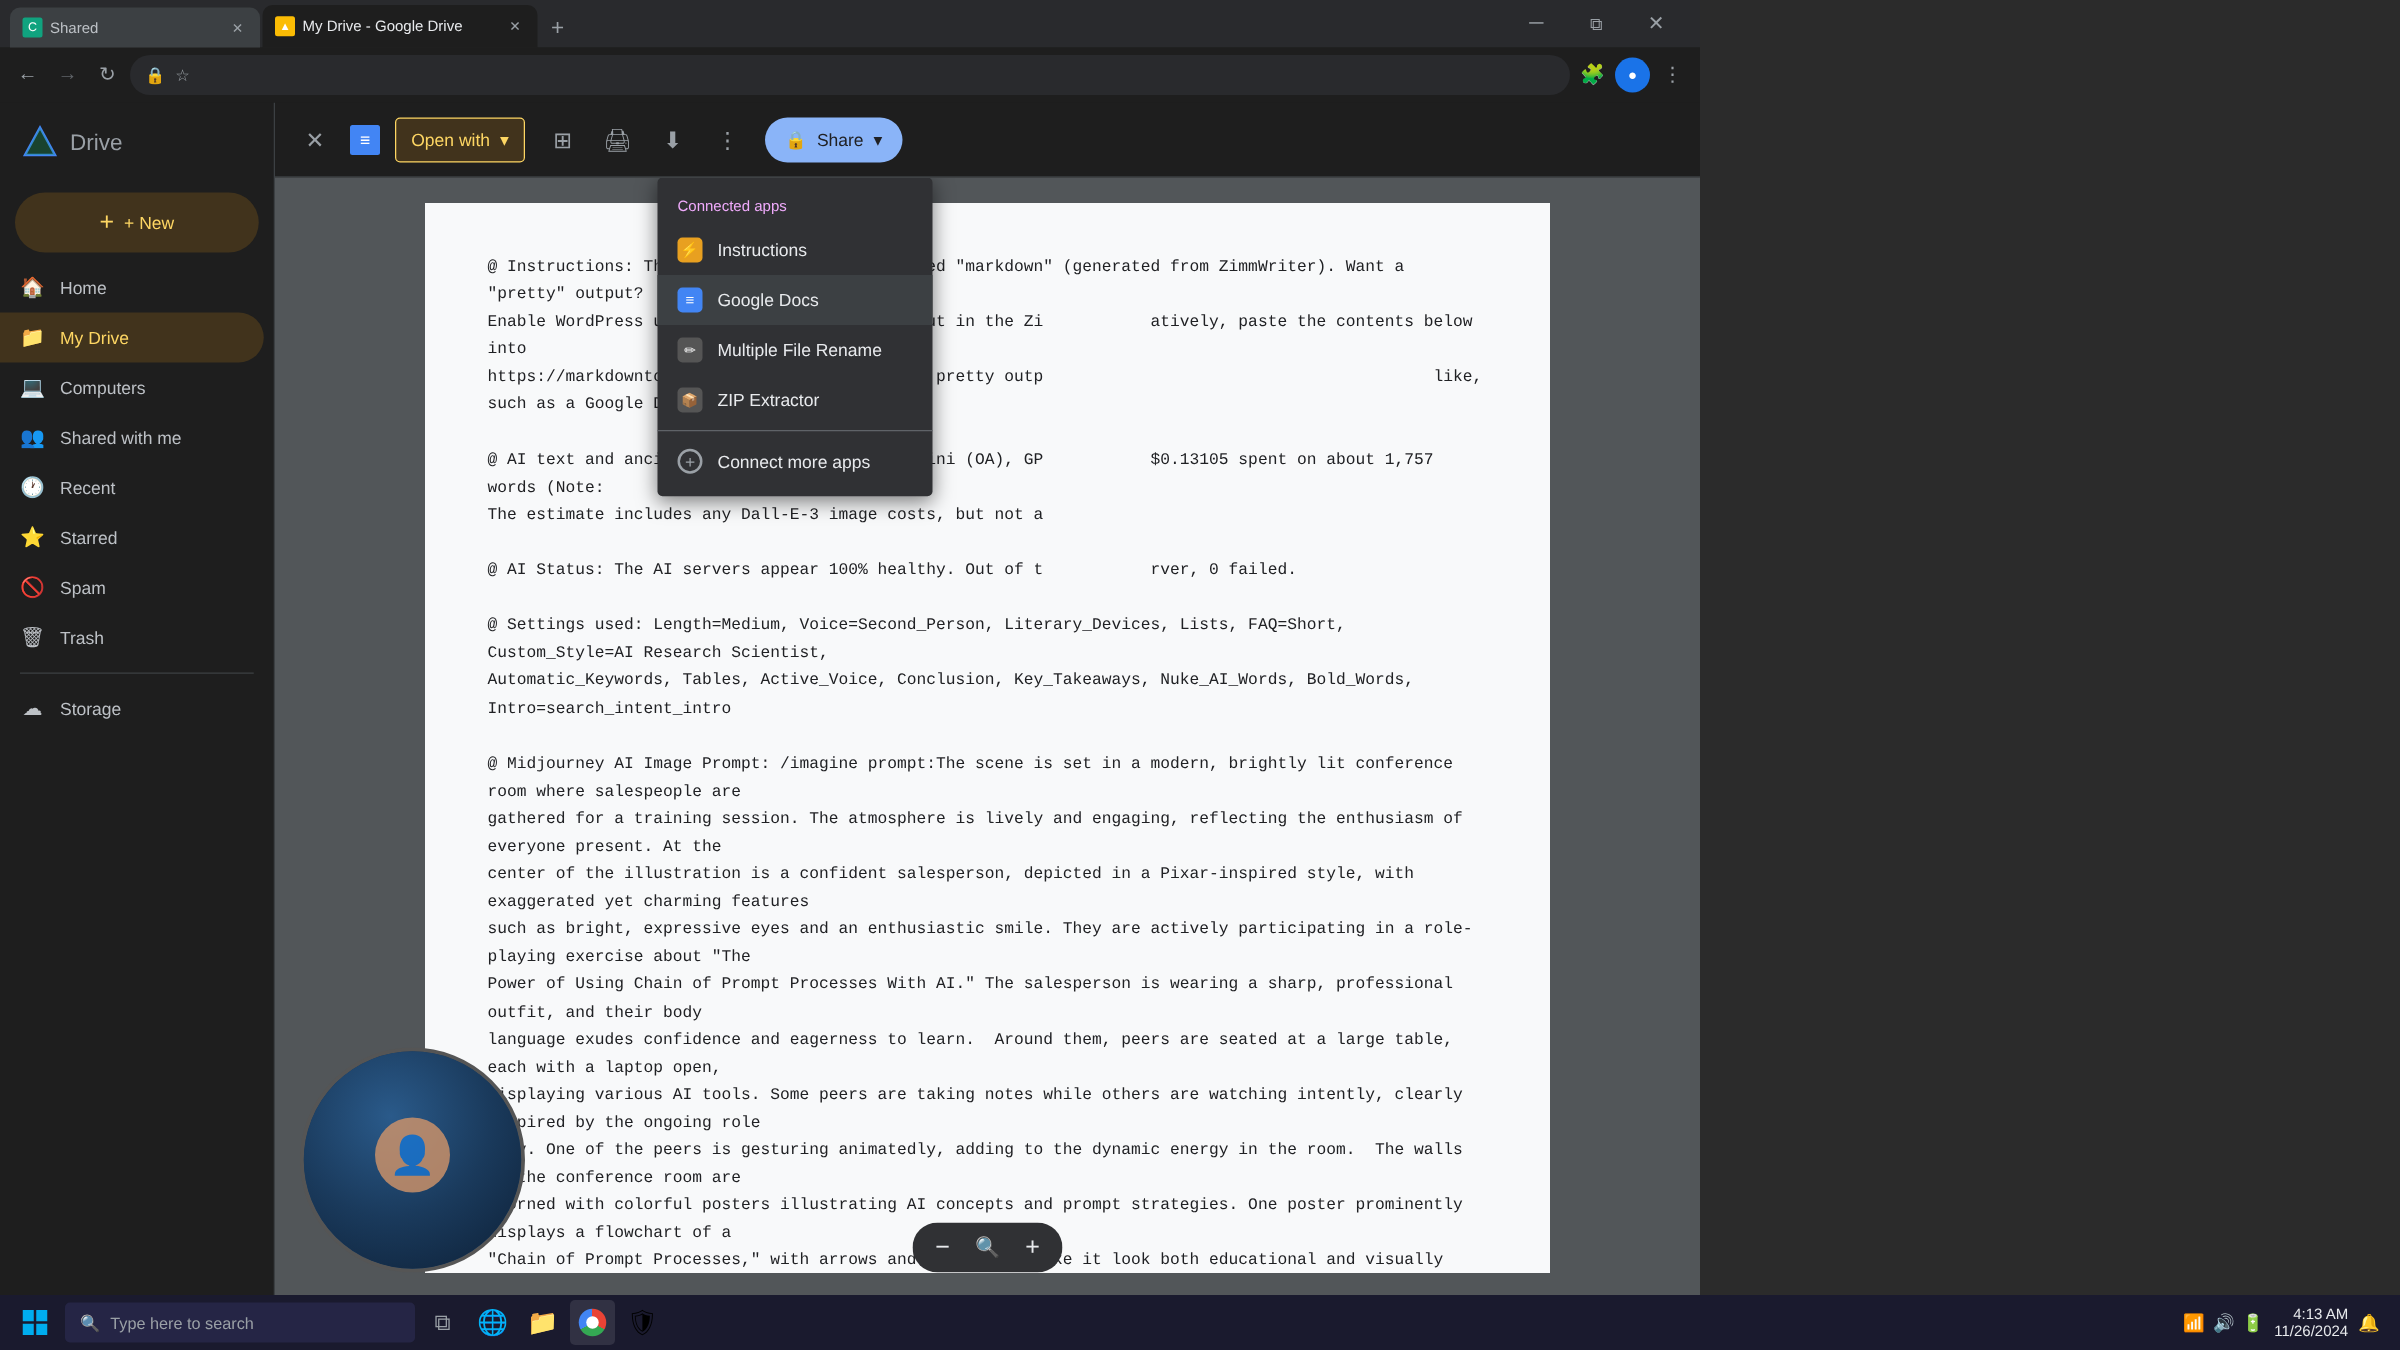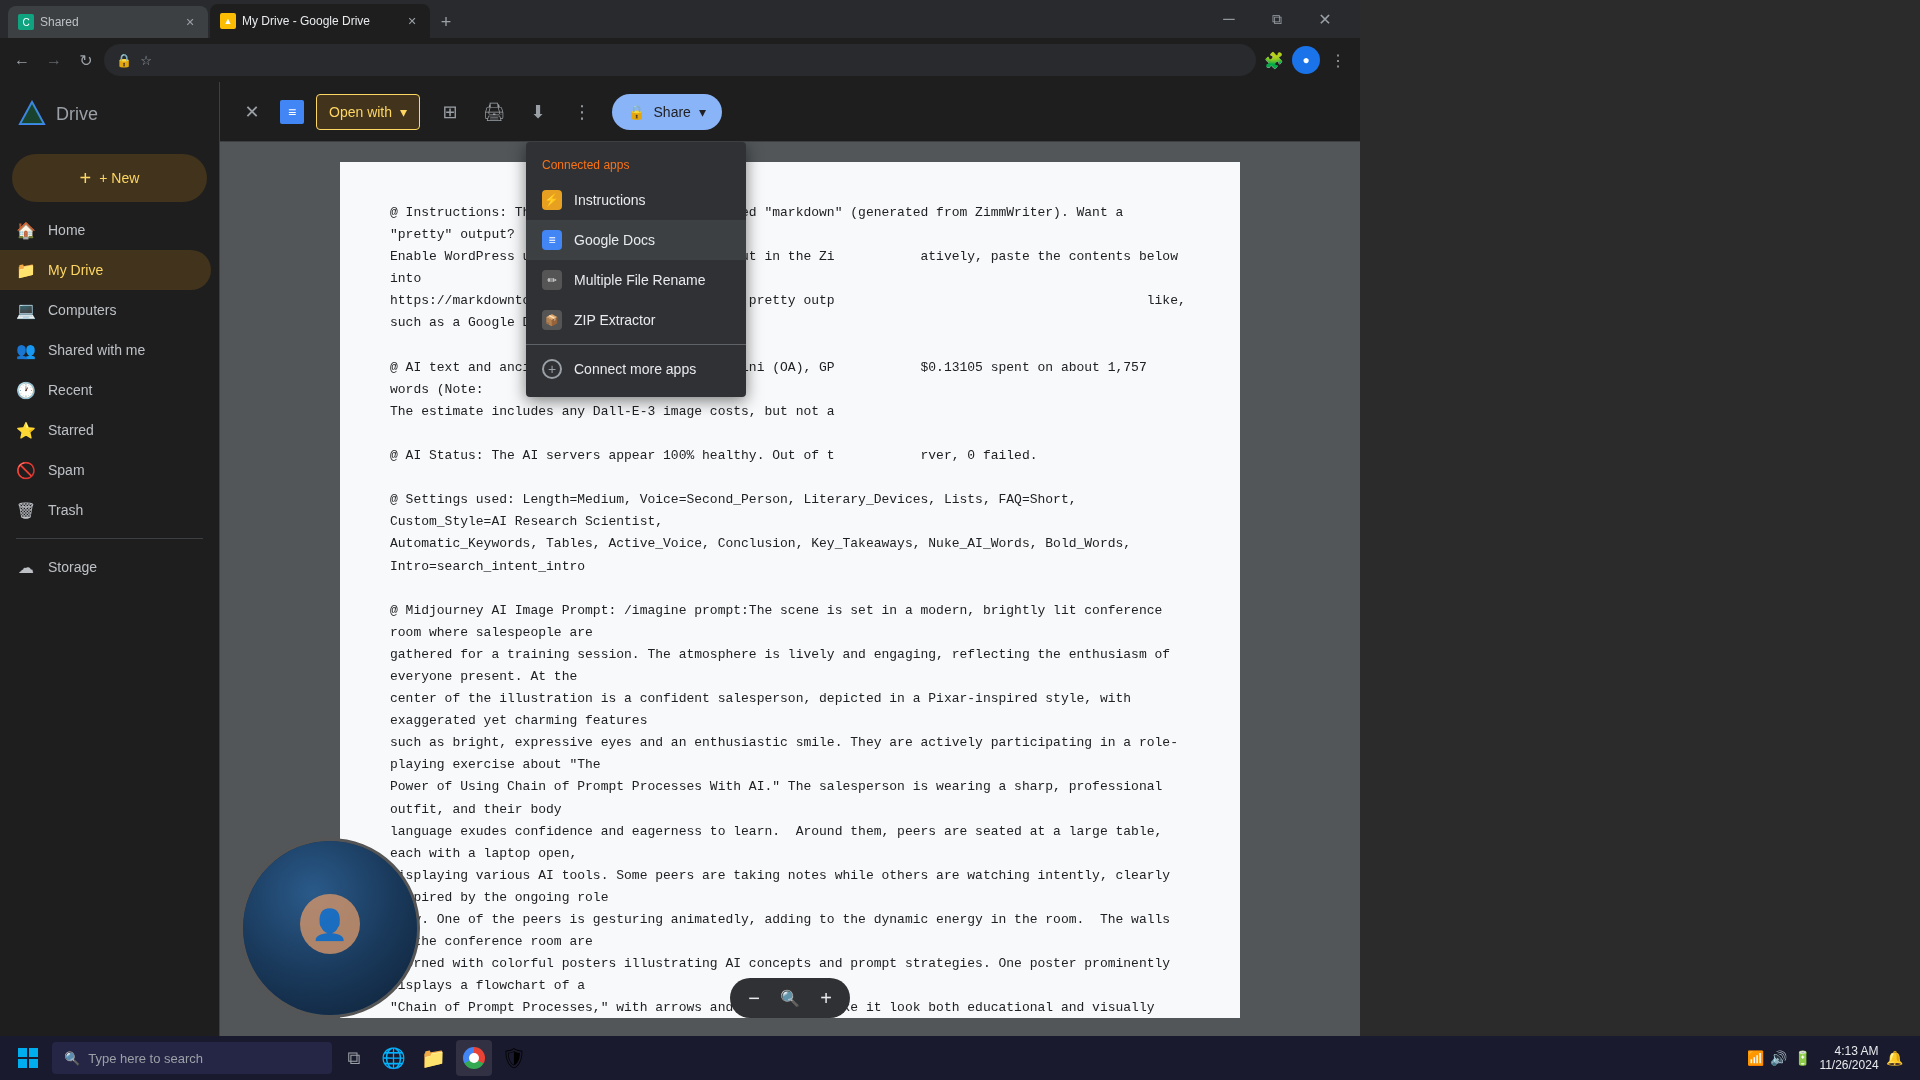--- a/index.html
+++ b/index.html
@@ -214,21 +214,21 @@
       background: #303134;
       border-radius: 4px;
       box-shadow: 0 4px 16px rgba(0,0,0,0.5);
       min-width: 220px;
       padding: 8px 0;
     }
 
     .dropdown-section-label {
       padding: 8px 16px;
       font-size: 12px;
-      color: #f97316;
+      color: #f0abfc;
       font-weight: 500;
     }
 
     .dropdown-item {
       height: 40px;
       display: flex;
       align-items: center;
       padding: 0 16px;
       gap: 12px;
       color: #e8eaed;

